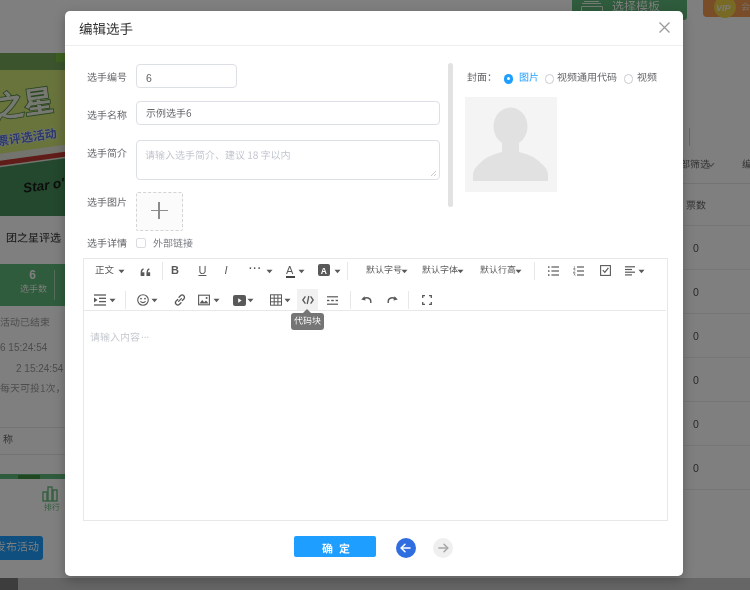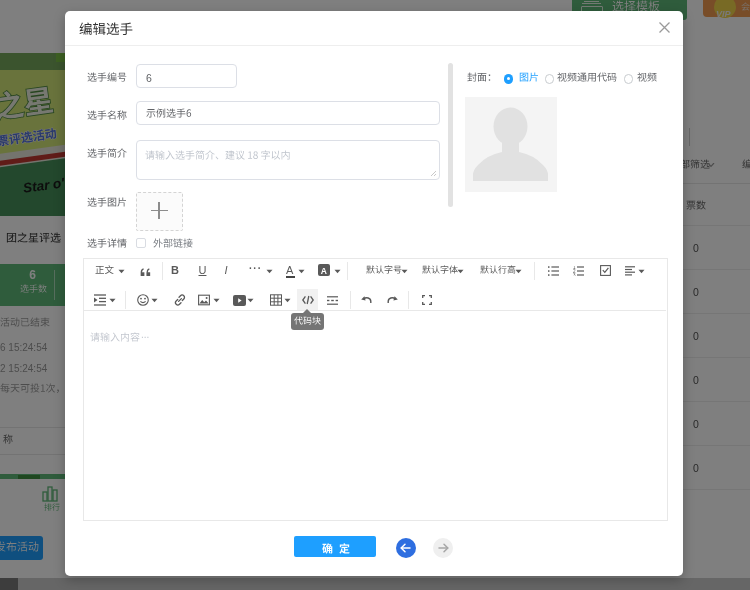--- a/index.html
+++ b/index.html
@@ -5,21 +5,21 @@
     <div style="position:absolute;left:584px;top:0.5px;width:15px;height:1.3px;background:#e8f5e9;"></div>
     <div style="position:absolute;left:582px;top:3px;width:19px;height:1.3px;background:#e8f5e9;"></div>
     <div style="position:absolute;left:581px;top:6px;width:20px;height:7px;border:1.3px solid #e8f5e9;border-radius:1px;"></div>
     <div style="position:absolute;left:612px;top:0px;">
       <svg width="48.5" height="15.0" viewBox="0 0 48.5 15.0" style="display:block;overflow:visible">
         <path d="M3.8 4.7H11.4V5.5H3.8ZM5.2 2.1H10.9V2.9H5.2ZM7.2 0.5H8.1V5.0H7.2ZM5.4 0.8 6.2 1.0Q6.0 1.9 5.6 2.7Q5.1 3.6 4.7 4.2Q4.6 4.1 4.5 4.0Q4.3 3.9 4.2 3.8Q4.0 3.7 3.9 3.7Q4.4 3.1 4.8 2.4Q5.1 1.6 5.4 0.8ZM8.1 5.1H9.0V8.3Q9.0 8.5 9.1 8.5Q9.2 8.6 9.4 8.6Q9.4 8.6 9.6 8.6Q9.7 8.6 9.8 8.6Q10.0 8.6 10.1 8.6Q10.3 8.6 10.3 8.6Q10.5 8.6 10.6 8.5Q10.6 8.4 10.7 8.1Q10.7 7.8 10.7 7.2Q10.8 7.3 10.9 7.3Q11.1 7.4 11.2 7.5Q11.4 7.5 11.5 7.5Q11.5 8.3 11.4 8.7Q11.3 9.1 11.0 9.3Q10.8 9.4 10.4 9.4Q10.4 9.4 10.2 9.4Q10.0 9.4 9.8 9.4Q9.6 9.4 9.5 9.4Q9.3 9.4 9.3 9.4Q8.8 9.4 8.6 9.3Q8.3 9.2 8.2 9.0Q8.1 8.7 8.1 8.3ZM6.0 5.1H6.9Q6.9 5.9 6.7 6.6Q6.6 7.3 6.2 7.8Q5.9 8.4 5.4 8.8Q4.9 9.2 4.1 9.6Q4.0 9.4 3.9 9.3Q3.8 9.2 3.7 9.0Q3.6 8.9 3.5 8.8Q4.2 8.6 4.7 8.2Q5.2 7.8 5.4 7.4Q5.7 6.9 5.9 6.3Q6.0 5.8 6.0 5.1ZM0.7 1.4 1.4 0.9Q1.8 1.2 2.1 1.5Q2.5 1.9 2.8 2.2Q3.1 2.5 3.3 2.8L2.6 3.4Q2.4 3.1 2.1 2.7Q1.8 2.4 1.4 2.0Q1.1 1.7 0.7 1.4ZM3.0 5.1V9.7H2.1V5.9H0.7V5.1ZM2.9 9.3Q3.2 9.3 3.5 9.5Q3.7 9.7 4.2 10.0Q4.7 10.3 5.5 10.4Q6.3 10.5 7.2 10.5Q7.9 10.5 8.7 10.5Q9.5 10.5 10.2 10.4Q11.0 10.4 11.6 10.3Q11.5 10.4 11.5 10.6Q11.4 10.8 11.4 10.9Q11.4 11.1 11.3 11.3Q11.0 11.3 10.5 11.3Q9.9 11.3 9.4 11.3Q8.8 11.4 8.2 11.4Q7.6 11.4 7.2 11.4Q6.2 11.4 5.4 11.3Q4.6 11.1 4.0 10.8Q3.7 10.6 3.4 10.4Q3.1 10.2 2.9 10.2Q2.7 10.2 2.4 10.3Q2.1 10.5 1.8 10.8Q1.5 11.1 1.1 11.5L0.5 10.7Q1.0 10.4 1.4 10.0Q1.8 9.7 2.2 9.5Q2.6 9.3 2.9 9.3Z M12.4 6.8Q13.2 6.6 14.2 6.3Q15.2 6.0 16.3 5.6L16.4 6.4Q15.4 6.8 14.4 7.1Q13.5 7.4 12.7 7.7ZM12.5 2.9H16.4V3.7H12.5ZM14.1 0.5H15.0V10.4Q15.0 10.8 14.9 11.0Q14.8 11.2 14.6 11.3Q14.4 11.4 14.0 11.4Q13.6 11.5 13.1 11.5Q13.0 11.3 13.0 11.1Q12.9 10.8 12.8 10.6Q13.2 10.6 13.5 10.6Q13.8 10.6 13.9 10.6Q14.1 10.6 14.1 10.4ZM16.7 1.1H22.2V1.9H16.7ZM22.1 1.1H22.2L22.4 1.1L22.9 1.4Q22.5 2.3 21.8 3.0Q21.1 3.7 20.3 4.3Q19.5 4.9 18.6 5.3Q17.6 5.7 16.7 6.0Q16.6 5.8 16.5 5.6Q16.4 5.4 16.2 5.3Q17.1 5.0 18.0 4.7Q18.9 4.3 19.7 3.8Q20.4 3.3 21.1 2.6Q21.7 2.0 22.1 1.3ZM18.1 1.5Q18.6 2.4 19.5 3.2Q20.3 3.9 21.4 4.5Q22.4 5.0 23.7 5.3Q23.6 5.3 23.5 5.5Q23.4 5.6 23.3 5.8Q23.2 5.9 23.1 6.0Q21.9 5.7 20.8 5.1Q19.7 4.5 18.8 3.6Q18.0 2.8 17.4 1.7ZM17.0 6.7H22.6V7.5H17.0ZM16.4 8.7H23.5V9.5H16.4ZM19.4 5.6H20.3V11.5H19.4Z M28.3 1.5H35.3V2.2H28.3ZM28.1 8.1H35.3V8.9H28.1ZM30.1 0.5H30.9V3.1H30.1ZM32.8 0.5H33.7V3.1H32.8ZM29.7 5.6V6.4H33.8V5.6ZM29.7 4.1V4.9H33.8V4.1ZM28.8 3.4H34.7V7.1H28.8ZM31.3 7.0H32.2Q32.1 7.9 31.9 8.6Q31.6 9.3 31.2 9.9Q30.8 10.4 30.1 10.8Q29.3 11.3 28.2 11.5Q28.2 11.4 28.0 11.1Q27.9 10.9 27.7 10.8Q28.8 10.6 29.4 10.2Q30.1 9.9 30.5 9.4Q30.8 8.9 31.0 8.3Q31.2 7.7 31.3 7.0ZM32.4 8.3Q32.7 9.3 33.6 9.9Q34.4 10.5 35.6 10.8Q35.5 10.9 35.4 11.0Q35.3 11.1 35.2 11.3Q35.1 11.4 35.0 11.5Q33.8 11.2 32.9 10.4Q32.0 9.6 31.6 8.5ZM24.6 2.8H28.2V3.6H24.6ZM26.1 0.5H27.0V11.5H26.1ZM26.2 3.3 26.7 3.5Q26.6 4.2 26.4 5.0Q26.2 5.8 26.0 6.6Q25.7 7.3 25.4 8.0Q25.2 8.6 24.9 9.1Q24.8 8.9 24.7 8.8Q24.6 8.6 24.6 8.5Q24.5 8.3 24.4 8.2Q24.7 7.8 24.9 7.2Q25.2 6.7 25.4 6.0Q25.7 5.3 25.9 4.7Q26.0 4.0 26.2 3.3ZM26.9 4.1Q27.0 4.2 27.2 4.5Q27.4 4.9 27.7 5.3Q27.9 5.7 28.1 6.0Q28.3 6.3 28.4 6.5L27.8 7.1Q27.7 6.9 27.5 6.5Q27.4 6.1 27.2 5.7Q27.0 5.3 26.8 5.0Q26.6 4.6 26.5 4.4Z M36.7 2.8H40.6V3.6H36.7ZM38.4 0.5H39.2V11.5H38.4ZM38.4 3.3 38.8 3.5Q38.7 4.3 38.5 5.1Q38.3 5.8 38.0 6.6Q37.7 7.3 37.4 8.0Q37.2 8.6 36.8 9.1Q36.8 8.9 36.7 8.8Q36.6 8.6 36.6 8.5Q36.5 8.3 36.4 8.2Q36.7 7.8 37.0 7.2Q37.3 6.7 37.6 6.0Q37.8 5.4 38.0 4.7Q38.2 4.0 38.4 3.3ZM39.2 4.0Q39.3 4.1 39.5 4.4Q39.7 4.7 39.9 5.0Q40.1 5.4 40.3 5.7Q40.5 6.0 40.6 6.2L40.1 6.9Q40.0 6.6 39.8 6.3Q39.6 5.9 39.4 5.5Q39.2 5.1 39.1 4.8Q38.9 4.5 38.8 4.3ZM41.1 1.6H42.0V4.5Q42.0 5.3 42.0 6.2Q41.9 7.1 41.7 8.1Q41.6 9.0 41.3 9.9Q40.9 10.8 40.4 11.5Q40.3 11.5 40.2 11.4Q40.1 11.3 39.9 11.2Q39.8 11.1 39.7 11.0Q40.2 10.3 40.5 9.5Q40.8 8.7 40.9 7.8Q41.1 6.9 41.1 6.1Q41.1 5.2 41.1 4.5ZM41.6 4.0H46.4V4.8H41.6ZM46.1 4.0H46.2L46.4 4.0L46.9 4.2Q46.6 6.1 45.9 7.6Q45.1 9.0 44.1 10.0Q43.1 10.9 41.8 11.5Q41.8 11.4 41.7 11.3Q41.6 11.1 41.5 11.0Q41.4 10.9 41.3 10.8Q42.4 10.3 43.4 9.4Q44.4 8.5 45.1 7.2Q45.8 5.9 46.1 4.2ZM43.1 4.5Q43.4 6.0 44.0 7.2Q44.6 8.5 45.5 9.4Q46.4 10.3 47.6 10.8Q47.5 10.9 47.4 11.0Q47.3 11.1 47.2 11.3Q47.1 11.4 47.0 11.5Q45.7 11.0 44.8 10.0Q43.9 9.0 43.3 7.6Q42.7 6.3 42.3 4.7ZM46.5 0.7 47.2 1.4Q46.6 1.6 45.9 1.8Q45.2 2.0 44.5 2.1Q43.7 2.2 42.9 2.3Q42.1 2.3 41.4 2.4Q41.4 2.2 41.3 2.0Q41.2 1.8 41.1 1.6Q41.8 1.6 42.6 1.5Q43.4 1.4 44.1 1.3Q44.8 1.2 45.5 1.0Q46.1 0.9 46.5 0.7Z" fill="#ffffff"></path>
       </svg>
     </div>
     <div style="position:absolute;left:703px;top:-14px;width:55px;height:31px;background:#f09a50;border-radius:4px;"></div>
     <div style="position:absolute;left:714px;top:-4px;width:22px;height:22px;background:#f0d44a;border-radius:50%;"></div>
-    <div style="position:absolute;left:716px;top:9px;font:italic bold 9px 'Liberation Sans',sans-serif;color:#f2f2f2;">VIP</div>
+    <div style="position:absolute;left:716px;top:3px;font:italic bold 9px 'Liberation Sans',sans-serif;color:#f2f2f2;">VIP</div>
     <div style="position:absolute;left:741px;top:2px;">
       <svg width="9.5" height="11.2" viewBox="0 0 9.5 11.2" style="display:block;overflow:visible">
         <path d="M0.8 4.9H8.3V5.5H0.8ZM2.4 3.2H6.7V3.8H2.4ZM5.5 6.2 6.1 5.9Q6.5 6.3 6.9 6.7Q7.3 7.1 7.6 7.5Q7.9 7.9 8.1 8.3L7.5 8.6Q7.4 8.3 7.0 7.9Q6.7 7.4 6.3 7.0Q5.9 6.6 5.5 6.2ZM4.5 0.4 5.2 0.6Q4.5 1.7 3.3 2.5Q2.2 3.4 0.9 4.0Q0.8 3.9 0.7 3.8Q0.7 3.7 0.6 3.6Q0.5 3.5 0.4 3.5Q1.3 3.1 2.1 2.6Q2.9 2.1 3.5 1.5Q4.1 1.0 4.5 0.4ZM4.6 0.7Q4.9 1.0 5.4 1.4Q5.8 1.8 6.3 2.2Q6.9 2.5 7.5 2.8Q8.1 3.1 8.7 3.3Q8.6 3.4 8.5 3.5Q8.4 3.6 8.3 3.7Q8.2 3.8 8.2 3.9Q7.6 3.7 7.0 3.4Q6.4 3.0 5.9 2.6Q5.4 2.2 4.9 1.8Q4.5 1.4 4.2 1.1ZM1.4 8.4Q1.4 8.4 1.4 8.2Q1.3 8.1 1.3 8.0Q1.2 7.8 1.2 7.7Q1.3 7.7 1.5 7.6Q1.7 7.5 1.9 7.3Q2.0 7.2 2.2 7.0Q2.4 6.7 2.7 6.4Q2.9 6.1 3.2 5.8Q3.5 5.4 3.7 5.0L4.4 5.5Q3.8 6.2 3.2 6.9Q2.6 7.6 1.9 8.1V8.1Q1.9 8.1 1.8 8.1Q1.8 8.2 1.7 8.2Q1.6 8.3 1.5 8.3Q1.4 8.4 1.4 8.4ZM1.4 8.4 1.4 7.9 1.9 7.6 7.2 7.2Q7.2 7.4 7.3 7.6Q7.3 7.7 7.3 7.9Q6.1 8.0 5.2 8.0Q4.3 8.1 3.6 8.2Q3.0 8.2 2.6 8.3Q2.2 8.3 2.0 8.3Q1.8 8.4 1.6 8.4Q1.5 8.4 1.4 8.4Z" fill="#f0e8e0"></path>
       </svg>
     </div>
     <div style="position:absolute;left:0px;top:53px;width:65px;height:163px;background:#d2e678;overflow:hidden;">
       <div style="position:absolute;left:0;top:0;width:65px;height:17px;background:#77a85c;"></div>
       <div style="position:absolute;left:56px;top:0;width:9px;height:9px;background:#7bc144;"></div>
       <div style="position:absolute;left:-6px;top:35px;transform:rotate(-8deg);">
         <svg width="60.5" height="37.5" viewBox="0 0 60.5 37.5" style="display:block;overflow:visible">
@@ -48,21 +48,21 @@
         <path d="M2.9 3.5H8.6V4.1H2.9ZM3.9 1.6H8.2V2.2H3.9ZM5.4 0.4H6.1V3.8H5.4ZM4.0 0.6 4.7 0.8Q4.5 1.4 4.2 2.1Q3.9 2.7 3.5 3.1Q3.4 3.1 3.3 3.0Q3.2 2.9 3.1 2.9Q3.0 2.8 2.9 2.8Q3.3 2.4 3.6 1.8Q3.9 1.2 4.0 0.6ZM6.1 3.8H6.8V6.2Q6.8 6.4 6.8 6.4Q6.9 6.5 7.0 6.5Q7.1 6.5 7.2 6.5Q7.3 6.5 7.4 6.5Q7.5 6.5 7.6 6.5Q7.7 6.5 7.8 6.5Q7.9 6.5 7.9 6.4Q8.0 6.3 8.0 6.1Q8.0 5.9 8.0 5.4Q8.1 5.4 8.2 5.5Q8.3 5.5 8.4 5.6Q8.5 5.6 8.6 5.7Q8.6 6.2 8.5 6.5Q8.4 6.8 8.3 7.0Q8.1 7.1 7.8 7.1Q7.8 7.1 7.7 7.1Q7.5 7.1 7.4 7.1Q7.2 7.1 7.1 7.1Q7.0 7.1 6.9 7.1Q6.6 7.1 6.4 7.0Q6.2 6.9 6.2 6.7Q6.1 6.5 6.1 6.2ZM4.5 3.8H5.2Q5.2 4.4 5.0 4.9Q4.9 5.4 4.7 5.9Q4.4 6.3 4.1 6.6Q3.7 6.9 3.1 7.2Q3.0 7.1 2.9 7.0Q2.9 6.9 2.8 6.8Q2.7 6.7 2.6 6.6Q3.2 6.4 3.5 6.2Q3.9 5.9 4.1 5.5Q4.3 5.2 4.4 4.8Q4.5 4.3 4.5 3.8ZM0.5 1.0 1.1 0.7Q1.3 0.9 1.6 1.1Q1.9 1.4 2.1 1.6Q2.4 1.9 2.5 2.1L1.9 2.5Q1.8 2.3 1.6 2.1Q1.4 1.8 1.1 1.5Q0.8 1.2 0.5 1.0ZM2.3 3.8V7.3H1.6V4.4H0.5V3.8ZM2.2 7.0Q2.4 7.0 2.6 7.2Q2.8 7.3 3.1 7.5Q3.6 7.8 4.1 7.8Q4.7 7.9 5.4 7.9Q5.9 7.9 6.5 7.9Q7.1 7.9 7.7 7.8Q8.3 7.8 8.7 7.7Q8.7 7.8 8.6 8.0Q8.6 8.1 8.5 8.2Q8.5 8.3 8.5 8.4Q8.2 8.5 7.8 8.5Q7.5 8.5 7.0 8.5Q6.6 8.5 6.2 8.5Q5.7 8.5 5.4 8.5Q4.6 8.5 4.0 8.4Q3.5 8.4 3.0 8.1Q2.8 7.9 2.5 7.8Q2.3 7.6 2.2 7.6Q2.0 7.6 1.8 7.8Q1.6 7.9 1.4 8.1Q1.1 8.4 0.9 8.6L0.4 8.1Q0.7 7.8 1.0 7.5Q1.4 7.3 1.7 7.1Q2.0 7.0 2.2 7.0Z M16.2 0.4 16.7 0.9Q16.1 1.1 15.3 1.2Q14.5 1.4 13.6 1.5Q12.8 1.6 11.9 1.6Q11.0 1.7 10.2 1.7Q10.2 1.6 10.1 1.4Q10.1 1.3 10.0 1.1Q10.8 1.1 11.7 1.0Q12.6 1.0 13.4 0.9Q14.2 0.8 14.9 0.7Q15.7 0.5 16.2 0.4ZM10.1 2.9H17.1V3.6H10.1ZM9.4 5.0H17.6V5.7H9.4ZM13.2 1.3H13.9V7.7Q13.9 8.1 13.7 8.2Q13.6 8.4 13.4 8.5Q13.1 8.6 12.7 8.6Q12.2 8.6 11.5 8.6Q11.5 8.5 11.4 8.4Q11.4 8.3 11.3 8.1Q11.3 8.0 11.2 7.9Q11.6 7.9 11.9 7.9Q12.3 8.0 12.5 7.9Q12.8 7.9 12.9 7.9Q13.0 7.9 13.1 7.9Q13.2 7.8 13.2 7.7Z M18.6 5.0H22.1V5.6H18.6ZM18.4 2.0H22.8V2.6H18.4ZM22.0 0.5 22.6 0.8Q22.4 1.1 22.1 1.4Q21.9 1.7 21.7 1.9L21.3 1.7Q21.4 1.6 21.5 1.4Q21.7 1.1 21.8 0.9Q21.9 0.7 22.0 0.5ZM20.3 0.4H20.9V4.3H20.3ZM18.8 0.8 19.3 0.6Q19.5 0.9 19.6 1.2Q19.8 1.5 19.9 1.7L19.4 2.0Q19.3 1.7 19.1 1.4Q19.0 1.1 18.8 0.8ZM20.3 2.3 20.8 2.5Q20.6 2.9 20.2 3.3Q19.9 3.7 19.5 4.0Q19.1 4.3 18.7 4.5Q18.7 4.4 18.6 4.2Q18.5 4.1 18.4 4.0Q18.7 3.8 19.1 3.6Q19.5 3.3 19.8 3.0Q20.1 2.6 20.3 2.3ZM20.8 2.5Q21.0 2.5 21.2 2.7Q21.4 2.8 21.7 3.0Q22.0 3.2 22.2 3.3Q22.4 3.4 22.5 3.5L22.2 4.0Q22.0 3.9 21.8 3.7Q21.6 3.6 21.4 3.4Q21.1 3.2 20.9 3.0Q20.7 2.8 20.5 2.8ZM23.5 2.1H26.5V2.7H23.5ZM23.7 0.4 24.3 0.5Q24.1 1.4 23.9 2.2Q23.7 3.0 23.5 3.7Q23.2 4.4 22.8 4.9Q22.8 4.8 22.7 4.8Q22.6 4.7 22.5 4.6Q22.4 4.5 22.3 4.5Q22.7 4.0 22.9 3.4Q23.2 2.7 23.4 2.0Q23.6 1.2 23.7 0.4ZM25.3 2.5 26.0 2.5Q25.7 4.1 25.3 5.2Q24.9 6.4 24.2 7.2Q23.5 8.1 22.4 8.7Q22.4 8.6 22.3 8.5Q22.3 8.4 22.2 8.3Q22.1 8.2 22.1 8.1Q23.1 7.6 23.8 6.8Q24.4 6.1 24.8 5.0Q25.1 3.9 25.3 2.5ZM23.8 2.7Q24.0 3.9 24.4 4.9Q24.8 6.0 25.4 6.8Q25.9 7.6 26.7 8.0Q26.6 8.1 26.5 8.3Q26.4 8.4 26.3 8.6Q25.4 8.0 24.9 7.2Q24.3 6.3 23.9 5.2Q23.5 4.1 23.3 2.8ZM19.0 6.5 19.4 6.1Q19.9 6.3 20.4 6.6Q20.9 6.8 21.4 7.1Q21.8 7.3 22.1 7.5L21.7 8.0Q21.4 7.7 21.0 7.5Q20.5 7.2 20.0 7.0Q19.5 6.7 19.0 6.5ZM21.9 5.0H22.0L22.1 5.0L22.5 5.1Q22.2 6.1 21.6 6.8Q21.1 7.5 20.3 7.9Q19.6 8.3 18.7 8.6Q18.6 8.4 18.6 8.3Q18.5 8.1 18.4 8.0Q19.2 7.9 19.9 7.5Q20.6 7.1 21.1 6.5Q21.6 5.9 21.9 5.1ZM19.0 6.5Q19.2 6.3 19.4 5.9Q19.6 5.5 19.8 5.2Q20.0 4.8 20.1 4.4L20.7 4.5Q20.6 4.9 20.4 5.3Q20.2 5.7 20.0 6.0Q19.8 6.4 19.6 6.7Z" fill="#ffffff"></path>
       </svg>
     </div>
     <div style="position:absolute;left:54px;top:270px;width:1px;height:30px;background:rgba(255,255,255,.5);"></div>
     <div style="position:absolute;left:0px;top:317px;">
       <svg width="50.5" height="12.5" viewBox="0 0 50.5 12.5" style="display:block;overflow:visible">
         <path d="M3.9 5.7H8.9V9.5H8.2V6.4H4.6V9.6H3.9ZM8.5 0.4 9.1 1.0Q8.4 1.3 7.6 1.4Q6.7 1.6 5.7 1.8Q4.8 1.9 3.9 2.0Q3.9 1.8 3.8 1.6Q3.7 1.5 3.7 1.3Q4.3 1.3 5.0 1.2Q5.7 1.1 6.3 1.0Q7.0 0.9 7.6 0.7Q8.1 0.6 8.5 0.4ZM6.1 1.3H6.8V6.1H6.1ZM3.2 3.3H9.6V4.1H3.2ZM4.4 8.5H8.5V9.2H4.4ZM0.9 1.1 1.3 0.5Q1.6 0.7 2.0 0.9Q2.4 1.0 2.7 1.2Q3.0 1.4 3.2 1.6L2.8 2.2Q2.6 2.0 2.2 1.8Q1.9 1.6 1.6 1.4Q1.2 1.2 0.9 1.1ZM0.4 3.8 0.8 3.3Q1.1 3.4 1.5 3.6Q1.8 3.8 2.2 4.0Q2.5 4.1 2.7 4.3L2.3 4.9Q2.1 4.8 1.7 4.6Q1.4 4.4 1.1 4.2Q0.7 4.0 0.4 3.8ZM0.7 9.0Q0.9 8.6 1.3 8.0Q1.6 7.5 1.9 6.9Q2.3 6.3 2.6 5.7L3.1 6.2Q2.8 6.8 2.5 7.3Q2.2 7.9 1.9 8.5Q1.6 9.0 1.3 9.5Z M15.1 2.7H19.1V3.4H15.1ZM18.7 2.7H19.5Q19.5 2.7 19.5 2.8Q19.5 2.9 19.4 2.9Q19.4 3.0 19.4 3.1Q19.4 4.6 19.3 5.7Q19.3 6.8 19.2 7.5Q19.2 8.1 19.1 8.5Q19.0 8.9 18.8 9.1Q18.7 9.3 18.5 9.3Q18.4 9.4 18.1 9.5Q17.9 9.5 17.5 9.5Q17.1 9.5 16.7 9.4Q16.7 9.3 16.7 9.1Q16.6 8.9 16.5 8.7Q16.9 8.7 17.3 8.7Q17.6 8.8 17.8 8.8Q17.9 8.8 18.0 8.7Q18.1 8.7 18.2 8.6Q18.3 8.5 18.4 8.1Q18.5 7.8 18.5 7.1Q18.6 6.4 18.6 5.4Q18.7 4.4 18.7 2.9ZM16.5 0.6H17.3Q17.3 1.6 17.2 2.7Q17.2 3.7 17.1 4.7Q17.0 5.7 16.8 6.6Q16.6 7.5 16.2 8.2Q15.8 9.0 15.2 9.6Q15.1 9.5 15.0 9.4Q14.9 9.3 14.8 9.2Q14.7 9.1 14.6 9.0Q15.2 8.5 15.5 7.8Q15.9 7.1 16.1 6.2Q16.3 5.4 16.4 4.5Q16.5 3.5 16.5 2.5Q16.5 1.5 16.5 0.6ZM10.9 1.2H14.8V1.9H10.9ZM10.5 3.6H14.9V4.3H10.5ZM13.5 5.3 14.1 5.2Q14.3 5.6 14.5 6.1Q14.7 6.6 14.9 7.1Q15.0 7.6 15.1 7.9L14.5 8.2Q14.4 7.8 14.2 7.3Q14.1 6.8 13.9 6.3Q13.7 5.8 13.5 5.3ZM10.9 8.4 10.8 7.7 11.2 7.5 14.5 6.8Q14.5 6.9 14.5 7.1Q14.6 7.3 14.6 7.4Q13.7 7.6 13.1 7.8Q12.4 7.9 12.0 8.0Q11.6 8.1 11.4 8.2Q11.2 8.2 11.1 8.3Q11.0 8.3 10.9 8.4ZM10.9 8.4Q10.9 8.3 10.8 8.2Q10.8 8.0 10.7 7.9Q10.7 7.8 10.7 7.7Q10.8 7.6 10.9 7.4Q11.0 7.3 11.1 7.0Q11.2 6.8 11.3 6.5Q11.4 6.2 11.5 5.8Q11.7 5.3 11.8 4.8Q11.9 4.3 12.0 3.9L12.7 4.1Q12.6 4.8 12.4 5.5Q12.2 6.1 11.9 6.8Q11.7 7.4 11.4 7.9V7.9Q11.4 7.9 11.3 8.0Q11.3 8.0 11.2 8.1Q11.0 8.2 11.0 8.2Q10.9 8.3 10.9 8.4Z M21.5 2.8H22.2V7.8Q22.2 8.1 22.3 8.3Q22.4 8.5 22.7 8.5Q23.0 8.6 23.5 8.6Q23.7 8.6 24.1 8.6Q24.4 8.6 24.9 8.6Q25.4 8.6 25.9 8.6Q26.4 8.6 26.8 8.6Q27.2 8.6 27.4 8.6Q27.8 8.6 28.0 8.5Q28.3 8.4 28.4 8.2Q28.6 8.0 28.6 7.6Q28.7 7.2 28.8 6.6Q28.9 6.7 29.0 6.7Q29.1 6.8 29.3 6.9Q29.4 6.9 29.5 6.9Q29.5 7.6 29.3 8.1Q29.2 8.5 29.0 8.8Q28.8 9.1 28.4 9.2Q28.0 9.3 27.4 9.3Q27.3 9.3 27.0 9.3Q26.7 9.3 26.3 9.3Q25.9 9.3 25.5 9.3Q25.0 9.3 24.6 9.3Q24.3 9.3 24.0 9.3Q23.7 9.3 23.6 9.3Q22.8 9.3 22.3 9.2Q21.8 9.1 21.7 8.7Q21.5 8.4 21.5 7.8ZM21.9 4.4H27.8V5.1H21.9ZM20.9 1.0H28.2V5.6H27.5V1.8H20.9Z M30.6 7.0Q30.6 6.9 30.6 6.7Q30.5 6.6 30.5 6.5Q30.4 6.3 30.4 6.2Q30.6 6.2 30.7 6.0Q30.9 5.8 31.2 5.6Q31.3 5.4 31.6 5.1Q31.8 4.8 32.1 4.4Q32.4 4.0 32.8 3.5Q33.1 3.0 33.3 2.5L34.0 2.9Q33.4 3.9 32.7 4.9Q31.9 5.8 31.2 6.5V6.6Q31.2 6.6 31.1 6.6Q31.0 6.6 30.9 6.7Q30.8 6.8 30.7 6.8Q30.6 6.9 30.6 7.0ZM30.6 7.0 30.6 6.3 31.0 6.1 34.0 5.6Q34.0 5.7 34.0 5.9Q34.0 6.1 34.0 6.2Q33.0 6.4 32.3 6.6Q31.7 6.7 31.4 6.7Q31.0 6.8 30.9 6.9Q30.7 6.9 30.6 7.0ZM30.6 4.5Q30.5 4.4 30.5 4.3Q30.4 4.2 30.4 4.0Q30.3 3.9 30.3 3.8Q30.4 3.7 30.6 3.6Q30.7 3.4 30.9 3.2Q31.0 3.1 31.1 2.8Q31.3 2.5 31.5 2.1Q31.7 1.8 31.9 1.3Q32.1 0.9 32.2 0.5L33.0 0.8Q32.7 1.4 32.4 2.0Q32.1 2.6 31.8 3.1Q31.4 3.7 31.1 4.1V4.1Q31.1 4.1 31.0 4.2Q30.9 4.2 30.8 4.3Q30.7 4.3 30.6 4.4Q30.6 4.5 30.6 4.5ZM30.6 4.5 30.5 4.0 30.9 3.7 33.0 3.5Q33.0 3.7 33.0 3.9Q33.0 4.1 33.0 4.2Q32.3 4.3 31.8 4.3Q31.4 4.4 31.1 4.4Q30.9 4.4 30.7 4.5Q30.6 4.5 30.6 4.5ZM30.4 8.3Q30.8 8.2 31.4 8.1Q32.0 8.0 32.7 7.8Q33.3 7.7 34.0 7.6L34.1 8.3Q33.1 8.5 32.2 8.7Q31.2 8.9 30.5 9.0ZM34.1 1.7H39.4V2.5H34.1ZM34.3 4.0H39.3V4.7H34.3ZM35.0 8.5H38.6V9.2H35.0ZM36.4 0.4H37.2V4.4H36.4ZM34.6 5.8H39.0V9.6H38.3V6.4H35.3V9.6H34.6Z M40.8 1.5H49.3V2.2H40.8ZM44.6 0.4H45.4V9.6H44.6ZM44.5 5.7 45.2 6.0Q44.8 6.5 44.3 7.0Q43.8 7.5 43.3 7.9Q42.7 8.3 42.1 8.7Q41.5 9.0 40.9 9.3Q40.9 9.2 40.8 9.1Q40.7 8.9 40.6 8.8Q40.5 8.7 40.4 8.6Q41.0 8.4 41.6 8.1Q42.2 7.8 42.7 7.4Q43.3 7.1 43.7 6.6Q44.2 6.2 44.5 5.7ZM45.5 5.8Q45.9 6.4 46.6 6.9Q47.3 7.5 48.1 7.9Q48.9 8.4 49.7 8.6Q49.6 8.7 49.5 8.8Q49.4 8.9 49.3 9.1Q49.2 9.2 49.1 9.3Q48.3 9.0 47.5 8.5Q46.7 8.0 46.0 7.3Q45.4 6.7 44.9 6.0ZM42.2 3.9V5.5H47.8V3.9ZM41.4 3.3H48.6V6.1H41.4Z" fill="#999999"></path>
       </svg>
     </div>
     <div style="position:absolute;left:0px;top:342px;font:10px 'Liberation Sans',sans-serif;color:#999;">6 15:24:54</div>
-    <div style="position:absolute;left:0px;top:363px;font:10px 'Liberation Sans',sans-serif;color:#999;">2 15:24:54</div>
+    <div style="position:absolute;left:0px;top:363px;font:10px 'Liberation Sans',sans-serif;color:#999;padding-left:16px;">2 15:24:54</div>
     <div style="position:absolute;left:0px;top:383px;">
       <svg width="76.0" height="12.5" viewBox="0 0 76.0 12.5" style="display:block;overflow:visible">
         <path d="M2.6 3.1H7.8V3.8H2.6ZM1.9 7.6H9.2V8.3H1.9ZM2.3 1.4H9.2V2.1H2.3ZM7.5 3.1H8.3Q8.3 3.1 8.3 3.2Q8.3 3.2 8.3 3.3Q8.2 3.4 8.2 3.5Q8.2 5.0 8.1 6.0Q8.1 7.0 8.0 7.7Q8.0 8.4 7.9 8.7Q7.8 9.1 7.7 9.2Q7.5 9.4 7.3 9.5Q7.2 9.6 7.0 9.6Q6.7 9.6 6.4 9.6Q6.0 9.6 5.7 9.6Q5.6 9.4 5.6 9.3Q5.6 9.1 5.5 9.0Q5.9 9.0 6.2 9.0Q6.5 9.0 6.6 9.0Q6.8 9.0 6.9 9.0Q6.9 9.0 7.0 8.9Q7.1 8.8 7.2 8.4Q7.3 8.1 7.3 7.4Q7.4 6.8 7.4 5.7Q7.5 4.7 7.5 3.3ZM2.2 3.1H3.0Q2.9 3.7 2.8 4.4Q2.7 5.1 2.6 5.8Q2.5 6.5 2.4 7.2Q2.3 7.8 2.2 8.3H1.5Q1.6 7.8 1.7 7.2Q1.8 6.5 1.9 5.8Q2.0 5.1 2.1 4.4Q2.2 3.7 2.2 3.1ZM2.7 0.3 3.5 0.6Q3.2 1.2 2.8 1.9Q2.4 2.6 1.9 3.1Q1.5 3.7 1.1 4.1Q1.0 4.1 0.9 4.0Q0.7 3.9 0.6 3.8Q0.5 3.8 0.4 3.7Q0.9 3.3 1.3 2.8Q1.7 2.2 2.1 1.6Q2.4 1.0 2.7 0.3ZM3.9 4.2 4.3 3.8Q4.7 3.9 5.0 4.1Q5.4 4.3 5.7 4.5Q6.0 4.7 6.2 4.9L5.7 5.4Q5.5 5.2 5.2 5.0Q4.9 4.8 4.6 4.6Q4.2 4.4 3.9 4.2ZM3.7 6.4 4.1 6.0Q4.4 6.2 4.8 6.4Q5.2 6.6 5.5 6.8Q5.8 7.0 6.0 7.2L5.6 7.7Q5.4 7.5 5.0 7.3Q4.7 7.0 4.4 6.8Q4.0 6.6 3.7 6.4ZM0.4 5.3H2.3V5.4H7.8V5.3H9.6V6.0H7.8V6.0H2.3V6.0H0.4Z M15.4 4.6Q15.9 6.2 17.0 7.3Q18.0 8.4 19.7 8.9Q19.6 9.0 19.5 9.1Q19.4 9.2 19.3 9.3Q19.2 9.5 19.2 9.6Q18.0 9.2 17.2 8.5Q16.3 7.9 15.7 6.9Q15.1 6.0 14.7 4.8ZM11.0 1.2H18.9V1.9H11.0ZM10.7 4.2H19.4V5.0H10.7ZM14.5 1.4H15.3V3.1Q15.3 3.7 15.2 4.4Q15.2 5.1 14.9 5.8Q14.7 6.5 14.2 7.2Q13.7 7.9 12.9 8.5Q12.1 9.1 10.9 9.6Q10.9 9.5 10.8 9.4Q10.7 9.3 10.6 9.1Q10.5 9.0 10.4 9.0Q11.6 8.5 12.3 7.9Q13.1 7.4 13.5 6.8Q14.0 6.1 14.2 5.5Q14.4 4.9 14.5 4.3Q14.5 3.7 14.5 3.1Z M27.5 1.3H28.2V8.5Q28.2 8.9 28.1 9.1Q28.0 9.4 27.7 9.4Q27.4 9.5 26.9 9.6Q26.4 9.6 25.6 9.6Q25.6 9.5 25.6 9.3Q25.5 9.2 25.4 9.0Q25.4 8.9 25.3 8.8Q25.7 8.8 26.1 8.8Q26.5 8.8 26.8 8.8Q27.1 8.8 27.2 8.8Q27.3 8.8 27.4 8.7Q27.5 8.7 27.5 8.5ZM21.6 3.3H22.3V7.9H21.6ZM21.9 3.3H25.7V7.1H21.9V6.3H24.9V4.0H21.9ZM20.6 1.1H29.5V1.9H20.6Z M30.3 5.7Q30.9 5.5 31.8 5.3Q32.6 5.1 33.5 4.8L33.6 5.5Q32.8 5.7 32.0 6.0Q31.2 6.2 30.6 6.4ZM30.5 2.4H33.8V3.1H30.5ZM31.8 0.4H32.6V8.6Q32.6 9.0 32.5 9.1Q32.4 9.3 32.2 9.4Q32.0 9.5 31.7 9.5Q31.3 9.5 30.8 9.5Q30.8 9.4 30.7 9.2Q30.7 9.0 30.6 8.8Q31.0 8.8 31.2 8.8Q31.5 8.8 31.6 8.8Q31.7 8.8 31.8 8.8Q31.8 8.7 31.8 8.6ZM34.9 0.8H37.5V1.5H34.9ZM33.8 4.8H38.4V5.5H33.8ZM38.1 4.8H38.3L38.4 4.8L38.9 5.0Q38.6 6.0 38.0 6.7Q37.4 7.5 36.7 8.1Q36.0 8.6 35.1 9.0Q34.3 9.4 33.3 9.6Q33.3 9.5 33.3 9.4Q33.2 9.3 33.1 9.1Q33.0 9.0 33.0 8.9Q33.8 8.8 34.6 8.4Q35.4 8.1 36.1 7.6Q36.8 7.1 37.3 6.4Q37.8 5.8 38.1 4.9ZM34.7 5.3Q35.1 6.2 35.8 7.0Q36.5 7.7 37.5 8.2Q38.4 8.7 39.6 8.9Q39.5 9.0 39.4 9.1Q39.3 9.2 39.2 9.4Q39.2 9.5 39.1 9.6Q37.3 9.2 36.0 8.2Q34.7 7.1 34.0 5.6ZM34.7 0.8H35.4V1.9Q35.4 2.3 35.3 2.8Q35.2 3.3 34.9 3.8Q34.6 4.2 33.9 4.6Q33.9 4.5 33.8 4.4Q33.7 4.3 33.6 4.2Q33.5 4.1 33.4 4.0Q34.0 3.7 34.3 3.3Q34.6 3.0 34.6 2.6Q34.7 2.2 34.7 1.9ZM37.2 0.8H37.9V3.1Q37.9 3.3 37.9 3.4Q38.0 3.5 38.1 3.5Q38.2 3.5 38.3 3.5Q38.5 3.5 38.6 3.5Q38.8 3.5 38.9 3.5Q39.0 3.5 39.1 3.4Q39.3 3.4 39.4 3.4Q39.4 3.6 39.4 3.7Q39.4 3.9 39.4 4.1Q39.3 4.1 39.2 4.1Q39.0 4.1 38.9 4.1Q38.8 4.1 38.6 4.1Q38.5 4.1 38.3 4.1Q38.1 4.1 38.0 4.1Q37.7 4.1 37.5 4.0Q37.3 3.9 37.3 3.7Q37.2 3.4 37.2 3.1Z M40.9 8.8V8.0H42.5V2.6H41.2V2.0Q41.7 1.9 42.1 1.8Q42.4 1.6 42.7 1.5H43.4V8.0H44.9V8.8Z M50.1 0.4 50.9 0.5Q50.7 1.4 50.4 2.2Q50.2 3.0 49.9 3.7Q49.5 4.4 49.2 5.0Q49.1 4.9 49.0 4.8Q48.8 4.7 48.7 4.7Q48.5 4.6 48.4 4.5Q48.8 4.0 49.1 3.4Q49.5 2.7 49.7 2.0Q49.9 1.2 50.1 0.4ZM50.0 2.1H54.3V2.8H49.7ZM54.1 2.1H54.2L54.3 2.1L54.9 2.4Q54.7 2.8 54.6 3.3Q54.4 3.8 54.2 4.3Q54.0 4.7 53.8 5.1Q53.7 5.0 53.6 5.0Q53.5 4.9 53.4 4.9Q53.3 4.8 53.2 4.8Q53.3 4.5 53.5 4.0Q53.7 3.6 53.8 3.1Q54.0 2.7 54.1 2.3ZM46.1 1.6 46.6 1.1Q46.9 1.3 47.3 1.5Q47.7 1.7 48.0 2.0Q48.3 2.2 48.5 2.4L48.1 3.0Q47.9 2.8 47.5 2.6Q47.2 2.3 46.8 2.1Q46.5 1.8 46.1 1.6ZM46.0 8.1Q46.3 7.7 46.6 7.2Q47.0 6.7 47.4 6.1Q47.7 5.6 48.0 5.0L48.6 5.5Q48.3 6.0 48.0 6.6Q47.7 7.1 47.3 7.6Q47.0 8.1 46.7 8.6ZM51.9 4.3Q52.2 5.4 52.6 6.3Q53.0 7.2 53.6 7.9Q54.2 8.5 55.2 8.9Q55.1 8.9 55.0 9.1Q54.9 9.2 54.8 9.3Q54.7 9.4 54.7 9.5Q53.7 9.1 53.0 8.4Q52.4 7.7 52.0 6.7Q51.5 5.7 51.3 4.4ZM51.2 3.3H52.0V4.0Q52.0 4.5 52.0 5.0Q51.9 5.6 51.7 6.2Q51.5 6.8 51.2 7.4Q50.8 8.0 50.1 8.6Q49.5 9.2 48.5 9.6Q48.5 9.6 48.4 9.4Q48.3 9.3 48.2 9.2Q48.0 9.1 47.9 9.1Q48.9 8.6 49.5 8.1Q50.1 7.6 50.4 7.0Q50.8 6.5 51.0 5.9Q51.1 5.4 51.2 4.9Q51.2 4.4 51.2 3.9Z M57.1 9.9 56.9 9.3Q57.5 9.1 57.8 8.7Q58.2 8.3 58.2 7.7L58.0 6.9L58.5 7.7Q58.4 7.8 58.3 7.8Q58.1 7.9 58.0 7.9Q57.7 7.9 57.5 7.7Q57.2 7.5 57.2 7.2Q57.2 6.8 57.5 6.6Q57.7 6.4 58.0 6.4Q58.4 6.4 58.6 6.8Q58.9 7.1 58.9 7.6Q58.9 8.4 58.4 9.0Q57.9 9.6 57.1 9.9Z M73.0 1.3H73.8V8.5Q73.8 8.9 73.7 9.1Q73.6 9.4 73.3 9.4Q73.0 9.5 72.5 9.6Q71.9 9.6 71.2 9.6Q71.2 9.5 71.1 9.3Q71.1 9.2 71.0 9.0Q70.9 8.9 70.9 8.8Q71.3 8.8 71.7 8.8Q72.0 8.8 72.3 8.8Q72.6 8.8 72.7 8.8Q72.9 8.8 73.0 8.7Q73.0 8.7 73.0 8.5ZM67.1 3.3H67.9V7.9H67.1ZM67.4 3.3H71.2V7.1H67.4V6.3H70.5V4.0H67.4ZM66.1 1.1H75.0V1.9H66.1Z" fill="#999999"></path>
       </svg>
     </div>
     <div style="position:absolute;left:0px;top:427px;width:65px;height:1px;background:#e6e6e6;"></div>
     <div style="position:absolute;left:3px;top:434px;">
       <svg width="10.5" height="12.5" viewBox="0 0 10.5 12.5" style="display:block;overflow:visible">
         <path d="M2.1 1.2H2.8V9.6H2.1ZM0.5 3.3H4.1V4.0H0.5ZM2.1 3.5 2.6 3.7Q2.4 4.2 2.2 4.8Q2.0 5.4 1.8 5.9Q1.5 6.5 1.3 7.0Q1.0 7.4 0.7 7.8Q0.6 7.6 0.5 7.4Q0.4 7.3 0.3 7.1Q0.7 6.7 1.0 6.1Q1.4 5.5 1.7 4.8Q2.0 4.2 2.1 3.5ZM3.6 0.5 4.1 1.1Q3.7 1.3 3.1 1.4Q2.6 1.6 2.0 1.7Q1.4 1.8 0.8 1.9Q0.8 1.7 0.8 1.6Q0.7 1.4 0.6 1.3Q1.2 1.2 1.7 1.1Q2.3 0.9 2.8 0.8Q3.3 0.6 3.6 0.5ZM2.7 4.3Q2.8 4.4 3.0 4.6Q3.2 4.8 3.4 5.0Q3.7 5.3 3.8 5.5Q4.0 5.7 4.1 5.8L3.6 6.4Q3.6 6.2 3.4 6.0Q3.2 5.7 3.1 5.5Q2.9 5.2 2.7 5.0Q2.5 4.7 2.4 4.6ZM5.3 0.4 6.0 0.6Q5.9 1.3 5.7 2.0Q5.5 2.7 5.2 3.3Q4.9 4.0 4.6 4.4Q4.5 4.4 4.4 4.3Q4.3 4.2 4.2 4.1Q4.0 4.1 3.9 4.0Q4.4 3.4 4.8 2.4Q5.1 1.5 5.3 0.4ZM5.1 4.3 5.8 4.4Q5.7 5.1 5.5 5.8Q5.3 6.4 5.1 7.0Q4.8 7.6 4.5 8.0Q4.5 7.9 4.3 7.9Q4.2 7.8 4.1 7.7Q4.0 7.6 3.9 7.6Q4.3 7.0 4.6 6.1Q4.9 5.2 5.1 4.3ZM5.3 1.7H9.1V2.4H5.1ZM6.5 2.2H7.3V8.7Q7.3 9.0 7.2 9.2Q7.1 9.3 6.9 9.4Q6.7 9.5 6.4 9.5Q6.0 9.6 5.6 9.6Q5.6 9.4 5.5 9.2Q5.4 9.0 5.3 8.8Q5.7 8.9 6.0 8.9Q6.3 8.9 6.4 8.9Q6.5 8.8 6.5 8.8Q6.5 8.8 6.5 8.7ZM7.8 4.4 8.5 4.2Q8.7 4.8 8.9 5.4Q9.1 6.0 9.3 6.6Q9.4 7.2 9.5 7.7L8.8 7.9Q8.8 7.4 8.6 6.8Q8.4 6.2 8.2 5.6Q8.0 4.9 7.8 4.4ZM8.9 1.7H9.0L9.1 1.7L9.6 1.8Q9.4 2.3 9.2 2.8Q9.0 3.3 8.8 3.7L8.1 3.5Q8.3 3.3 8.4 2.9Q8.6 2.6 8.7 2.3Q8.8 2.0 8.9 1.8Z" fill="#666666"></path>
       </svg>

